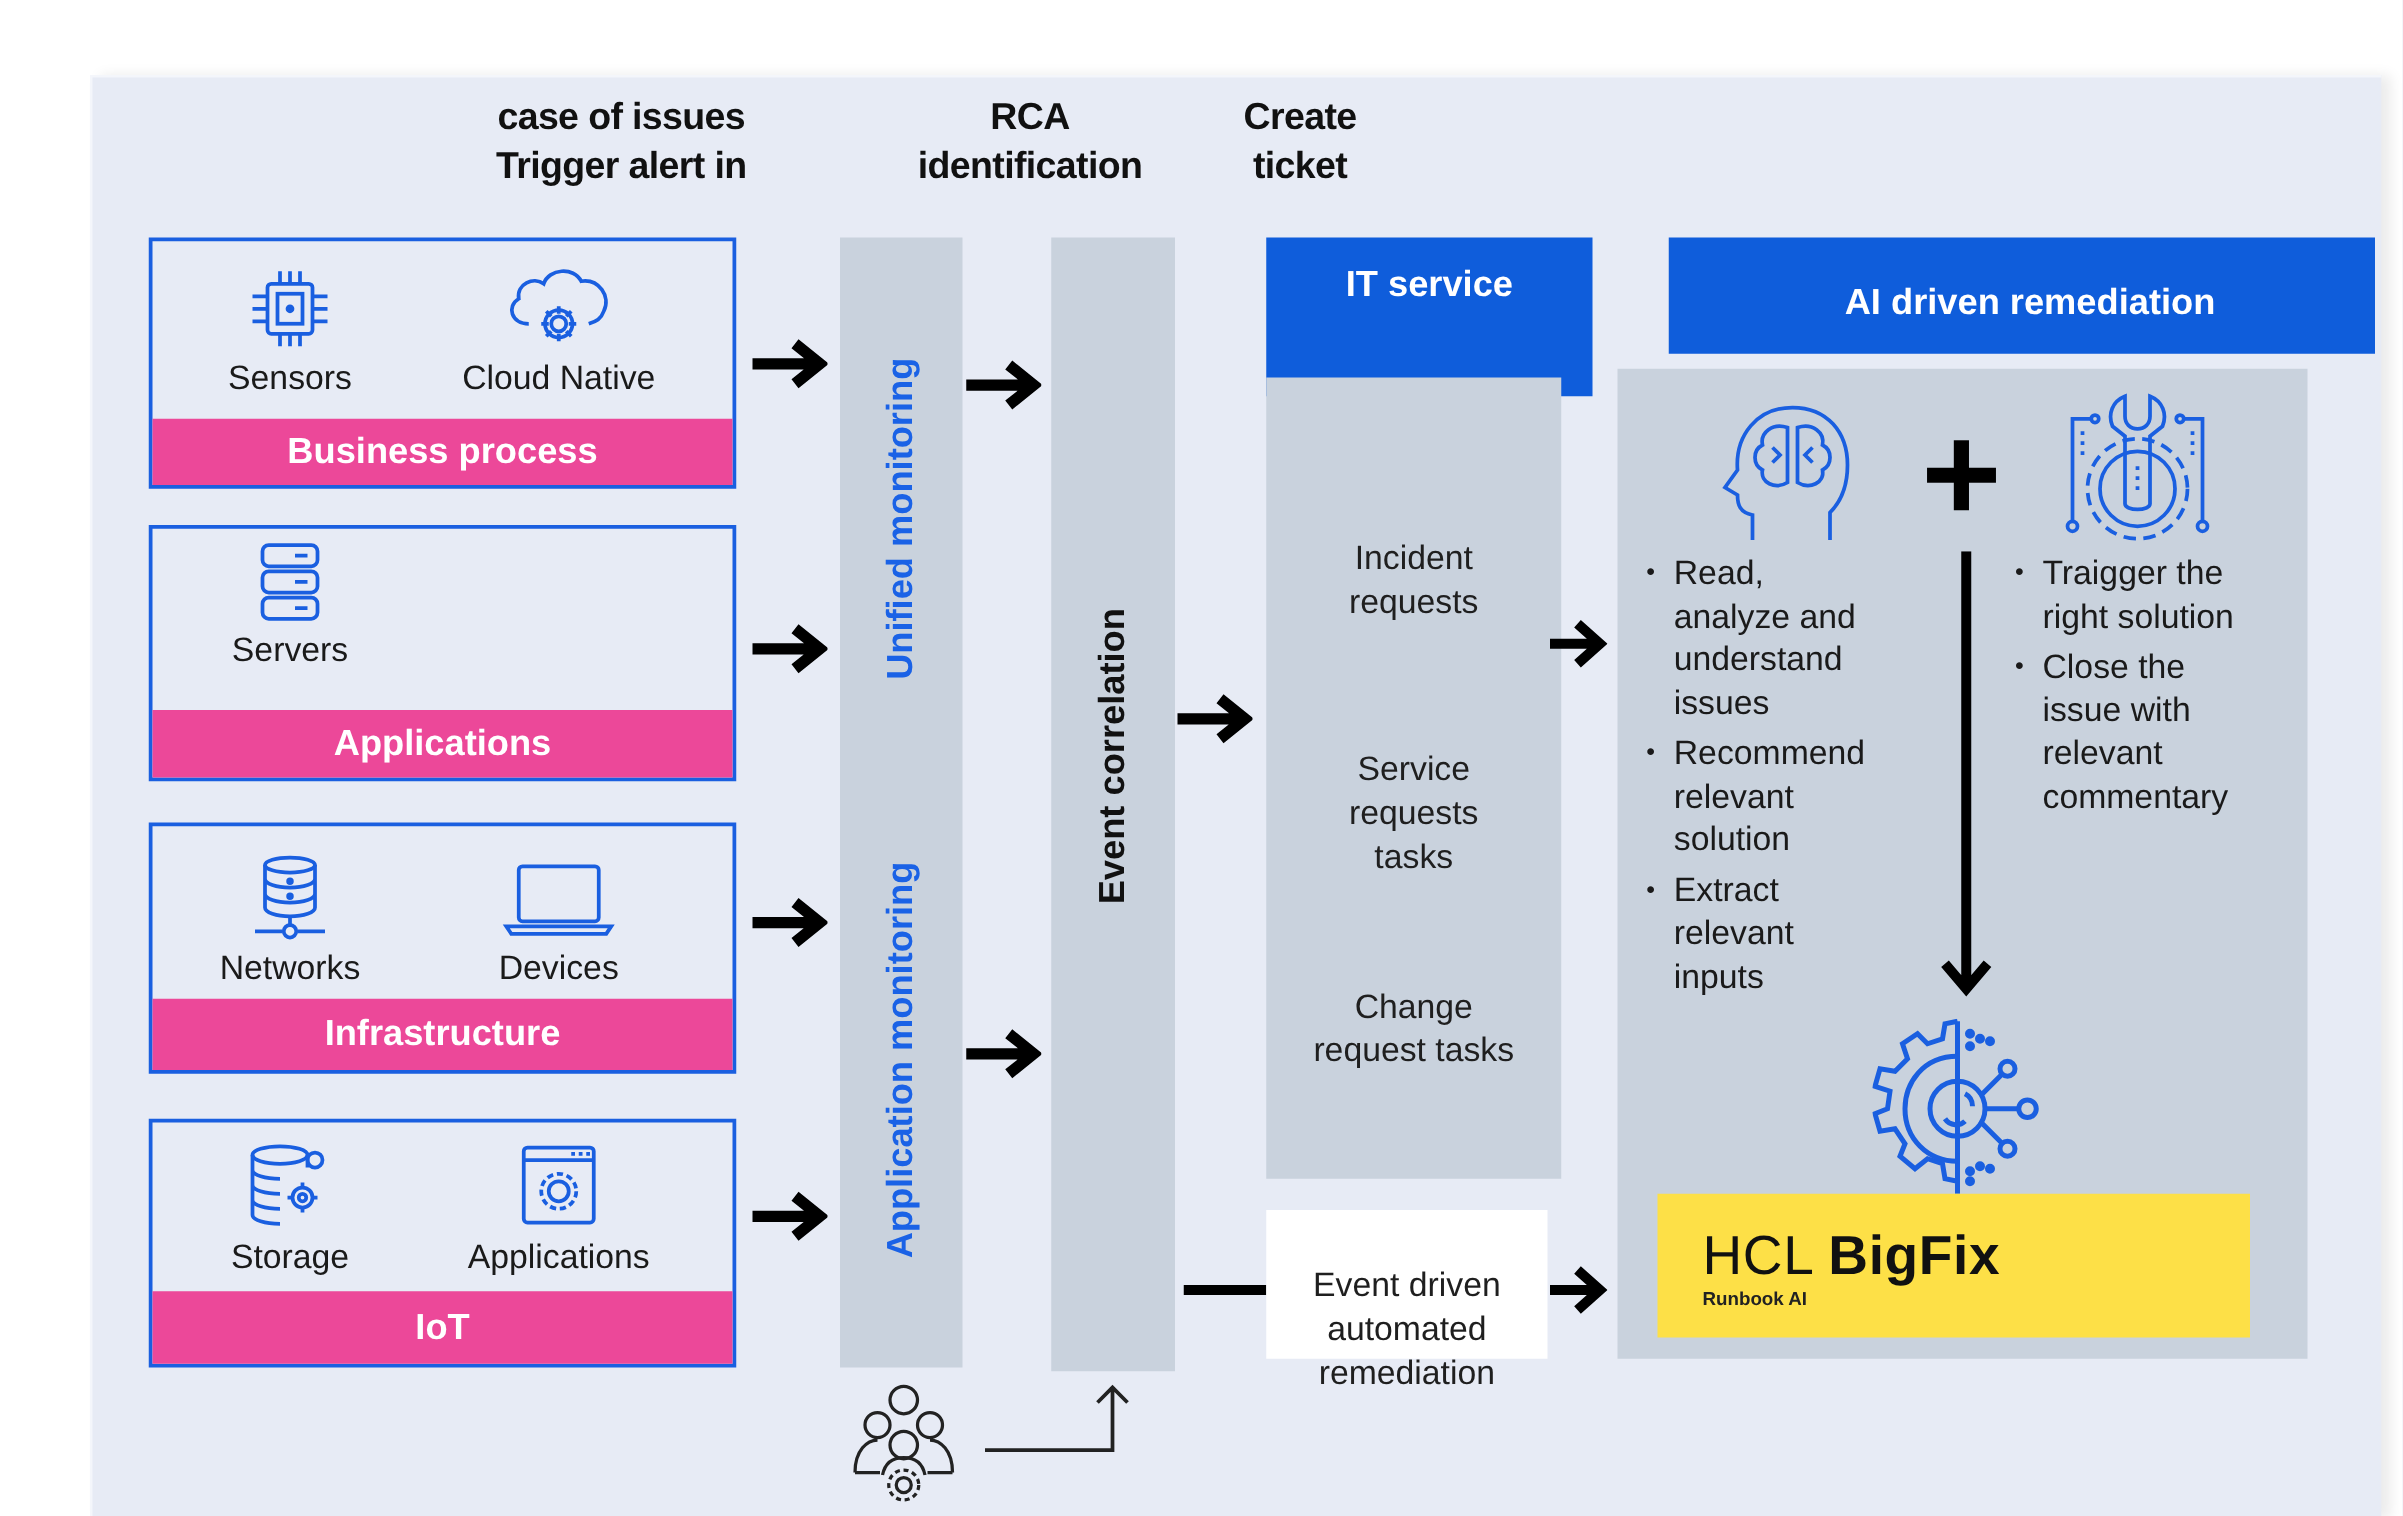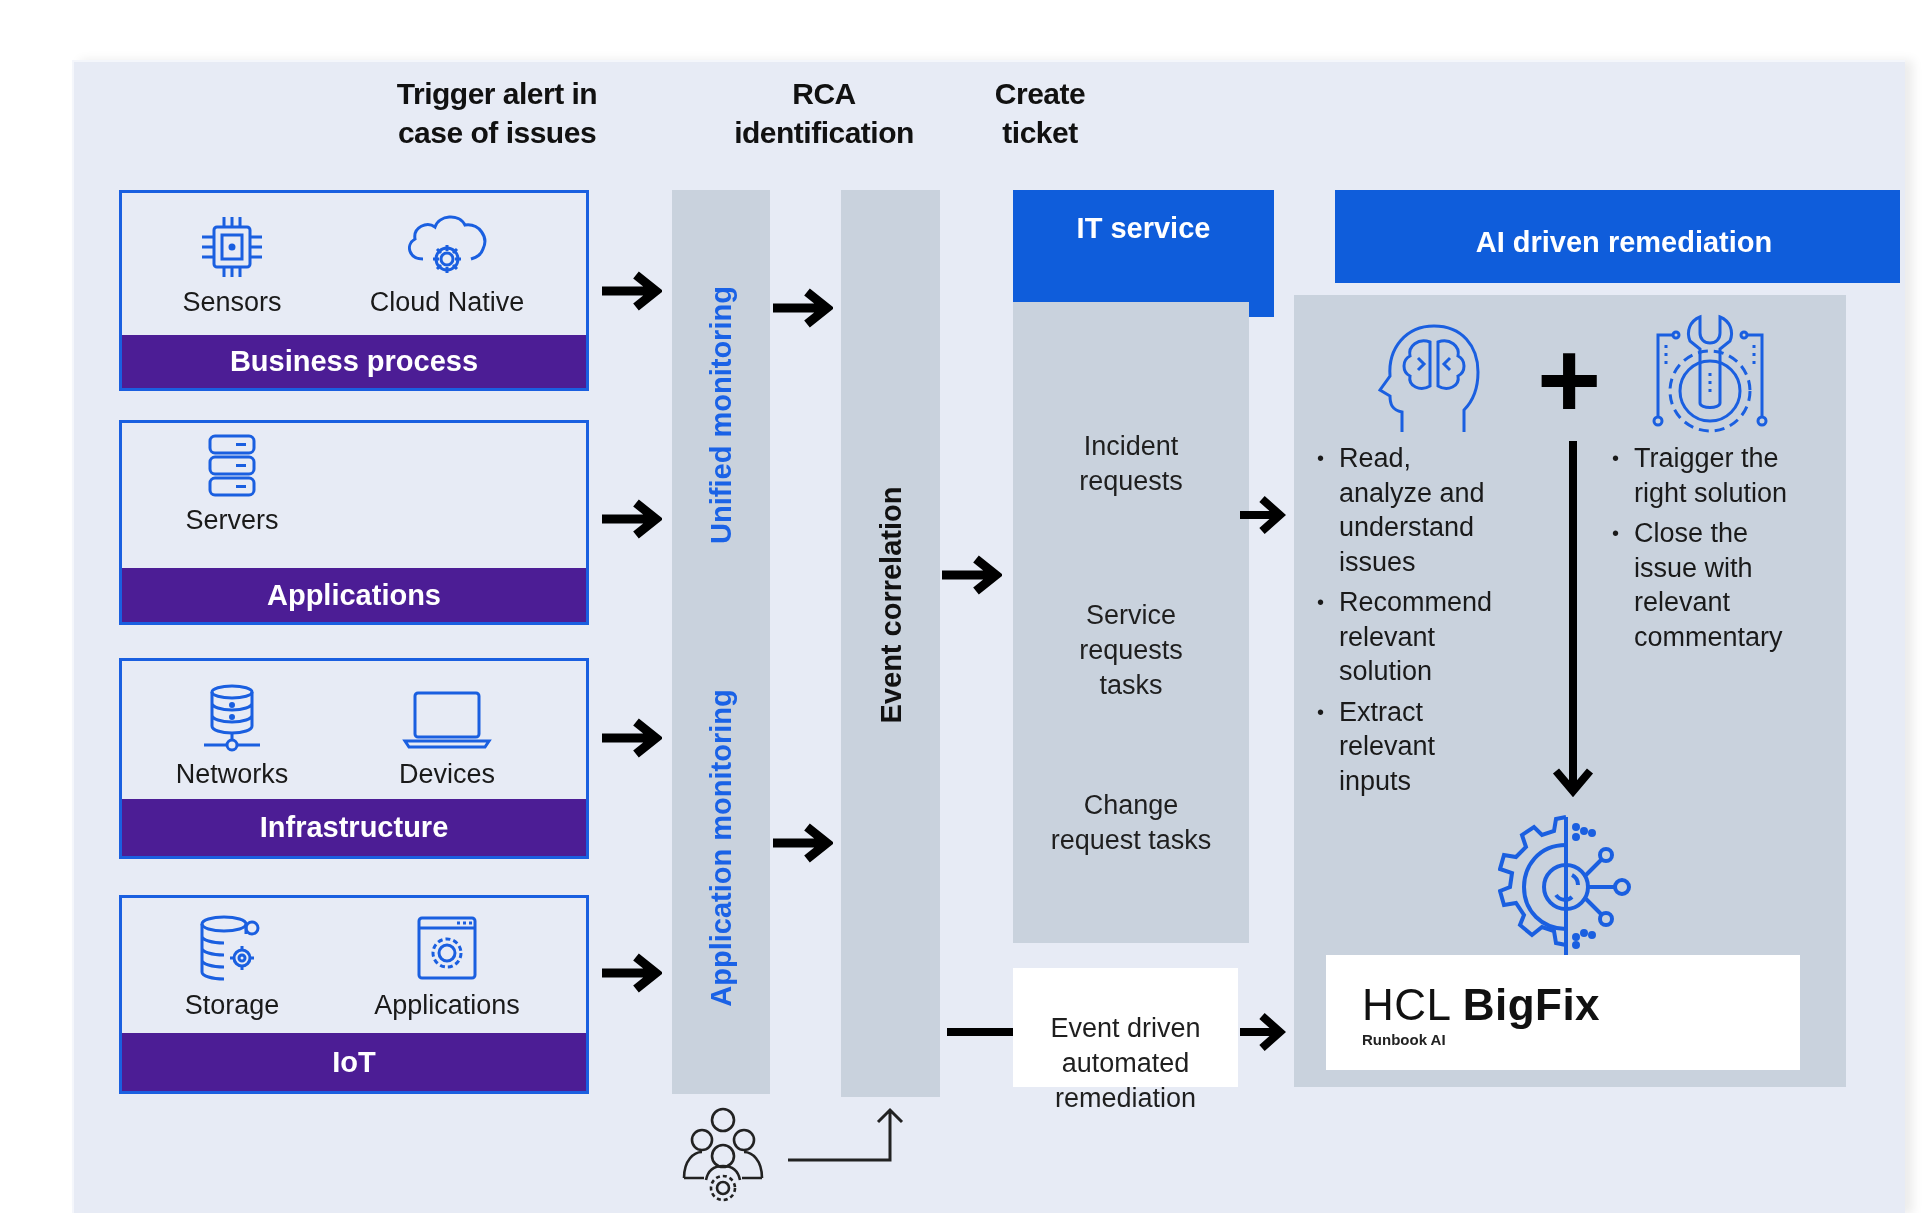--- a/index.html
+++ b/index.html
@@ -4,42 +4,42 @@
 <style>
   html, body { margin:0; padding:0; }
   body { width:1922px; height:1213px; background:#ffffff; position:relative; overflow:hidden;
          font-family:"Liberation Sans", "DejaVu Sans", sans-serif; color:#111; }
   .abs { position:absolute; }
   .bg-panel { left:72px; top:60px; width:1831px; height:1153px; background:#e7ebf5;
               border-top:2px solid #f4f6fb; border-left:2px solid #f4f6fb;
               box-shadow: 8px 0 10px rgba(0,0,0,0.08); }
   .stage-label { font-weight:bold; font-size:30px; line-height:39px; text-align:center; color:#111; letter-spacing:-0.5px; }
   .src-box { border:3px solid #1a5fe0; background:#e7ebf5; box-sizing:border-box; }
-  .src-band { position:absolute; left:0; right:0; bottom:0; background:#4c1d95; color:#fff;
+  .src-band { position:absolute; left:0; right:0; bottom:0; background:#ec4899; color:#fff;
               font-weight:bold; font-size:29px; text-align:center; }
   .item { position:absolute; text-align:center; font-size:27px; line-height:35px; color:#1a1a1a; }
   .item svg { display:block; margin:0 auto 4px auto; }
   .gray-col { background:#c9d2dd; }
   .vtext { position:absolute; left:50%; top:50%; white-space:nowrap; font-weight:bold; font-size:29px; }
   .arrow svg { display:block; }
   .blue-head { background:#0f5ddb; color:#fff; font-weight:bold; font-size:29px; text-align:center; }
   .it-text { position:absolute; left:0; right:0; text-align:center; font-size:27px; line-height:35px; color:#1f1f1f; }
   .bullets { position:absolute; font-size:27px; line-height:34.5px; color:#1a1a1a; }
   .bullets .b { position:relative; padding-left:22px; margin-bottom:6px; }
   .bullets .b::before { content:"•"; position:absolute; left:0; top:0; font-size:20px; }
-  .logo-box { background:#ffffff; }
+  .logo-box { background:#fde047; }
 </style>
 </head>
 <body>
 
 <div class="abs bg-panel"></div>
 
 <div class="abs stage-label" style="left:367px; top:74px; width:260px;">
+  <div>case of issues</div>
   <div>Trigger alert in</div>
-  <div>case of issues</div>
 </div>
 <div class="abs stage-label" style="left:704px; top:74px; width:240px;">
   <div>RCA</div>
   <div>identification</div>
 </div>
 <div class="abs stage-label" style="left:960px; top:74px; width:160px;">
   <div>Create</div>
   <div>ticket</div>
 </div>
 

